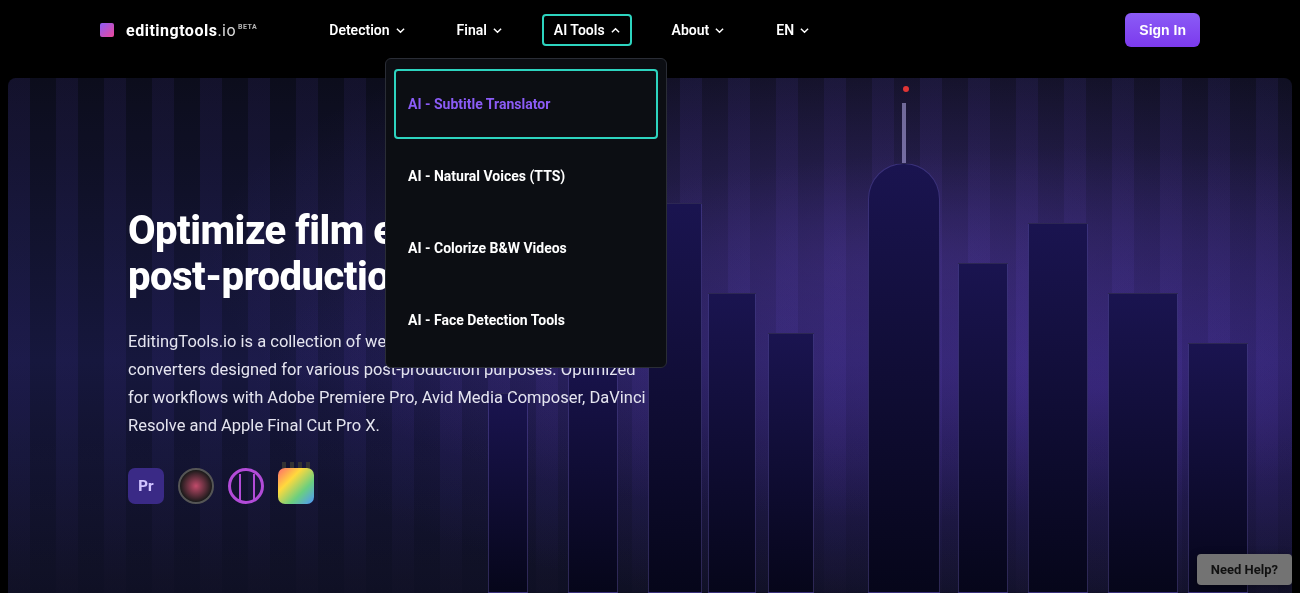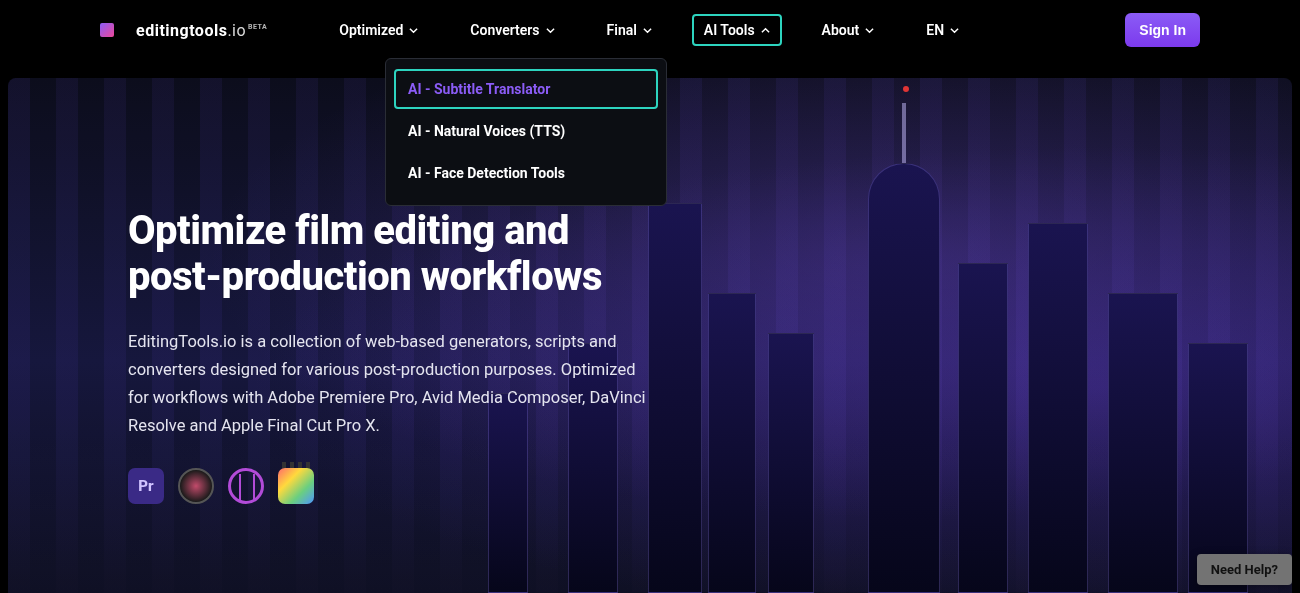--- a/index.html
+++ b/index.html
@@ -7,21 +7,21 @@
     width:1300px; height:593px;
     background:#000;
     font-family:-apple-system,BlinkMacSystemFont,"Segoe UI",Roboto,Arial,sans-serif;
     color:#fff; overflow:hidden; position:relative;
   }
   .topbar {
     position:absolute; top:0; left:0; right:0; height:60px;
     display:flex; align-items:center; padding:0 100px;
     z-index:50;
   }
-  .logo { display:flex; align-items:center; gap:22px; font-size:16px; }
+  .logo { display:flex; align-items:center; gap:12px; font-size:16px; }
   .logo-mark { width:14px; height:14px; background:linear-gradient(135deg,#8b5cf6,#ec4899); border-radius:2px; }
   .logo-text { font-weight:700; letter-spacing:.5px; }
   .logo-text .io { font-weight:400; opacity:.85; }
   .logo-sup { font-size:7px; vertical-align:super; opacity:.7; margin-left:2px; }
   .nav { display:flex; gap:28px; margin-left:60px; }
   .nav-item {
     display:flex; align-items:center; gap:6px; font-size:14px; font-weight:600;
     padding:6px 10px; border-radius:4px; cursor:pointer;
     border:2px solid transparent;
   }
@@ -34,21 +34,21 @@
     padding:9px 14px; border-radius:6px; border:none; cursor:pointer;
   }
 
   .dropdown {
     position:absolute; top:58px; left:385px; width:282px;
     background:#0c0e13; border:1px solid #2a2d36; border-radius:6px;
     padding:10px 8px; z-index:60;
   }
   .dd-item {
     font-size:14px; font-weight:700; color:#fff;
-    padding:10px 12px; border-radius:4px; cursor:pointer;
+    padding:25px 12px; border-radius:4px; cursor:pointer;
     border:2px solid transparent; margin-bottom:2px;
   }
   .dd-item.hl { border-color:#2dd4bf; color:#8b5cf6; }
 
   .hero {
     position:absolute; top:78px; left:8px; right:8px; bottom:0;
     border-radius:8px 8px 0 0; overflow:hidden;
     background:
       radial-gradient(ellipse at 70% 35%, rgba(120,80,220,.28), transparent 55%),
       radial-gradient(ellipse at 85% 60%, rgba(90,50,200,.35), transparent 55%),
@@ -112,27 +112,21 @@
 <div class="topbar">
   <div class="logo">
     <span class="logo-mark"></span>
     <span class="logo-text">
       <span>editingtools</span><span class="io">.io</span><span class="logo-sup">BETA</span>
     </span>
   </div>
 
   <div class="nav">
     <div class="nav-item">
-      <span>Optimized</span>
-      <svg class="chev" viewBox="0 0 10 10">
-          <path d="M1 3l4 4 4-4" stroke="#fff" stroke-width="1.6" fill="none"></path>
-        </svg>
-    </div>
-    <div class="nav-item">
-      <span>Converters</span>
+      <span>Detection</span>
       <svg class="chev" viewBox="0 0 10 10">
           <path d="M1 3l4 4 4-4" stroke="#fff" stroke-width="1.6" fill="none"></path>
         </svg>
     </div>
     <div class="nav-item">
       <span>Final</span>
       <svg class="chev" viewBox="0 0 10 10">
           <path d="M1 3l4 4 4-4" stroke="#fff" stroke-width="1.6" fill="none"></path>
         </svg>
     </div>
@@ -156,20 +150,21 @@
     </div>
   </div>
 
   <div class="spacer"></div>
   <button class="signin">Sign In</button>
 </div>
 
 <div class="dropdown">
   <div class="dd-item hl">AI - Subtitle Translator</div>
   <div class="dd-item">AI - Natural Voices (TTS)</div>
+  <div class="dd-item">AI - Colorize B&amp;W Videos</div>
   <div class="dd-item">AI - Face Detection Tools</div>
 </div>
 
 <div class="reddot"></div>
 
 <div class="hero">
   <div class="city"></div>
   <div class="tower t1"></div>
   <div class="tower t2"></div>
   <div class="tower t3"></div>

